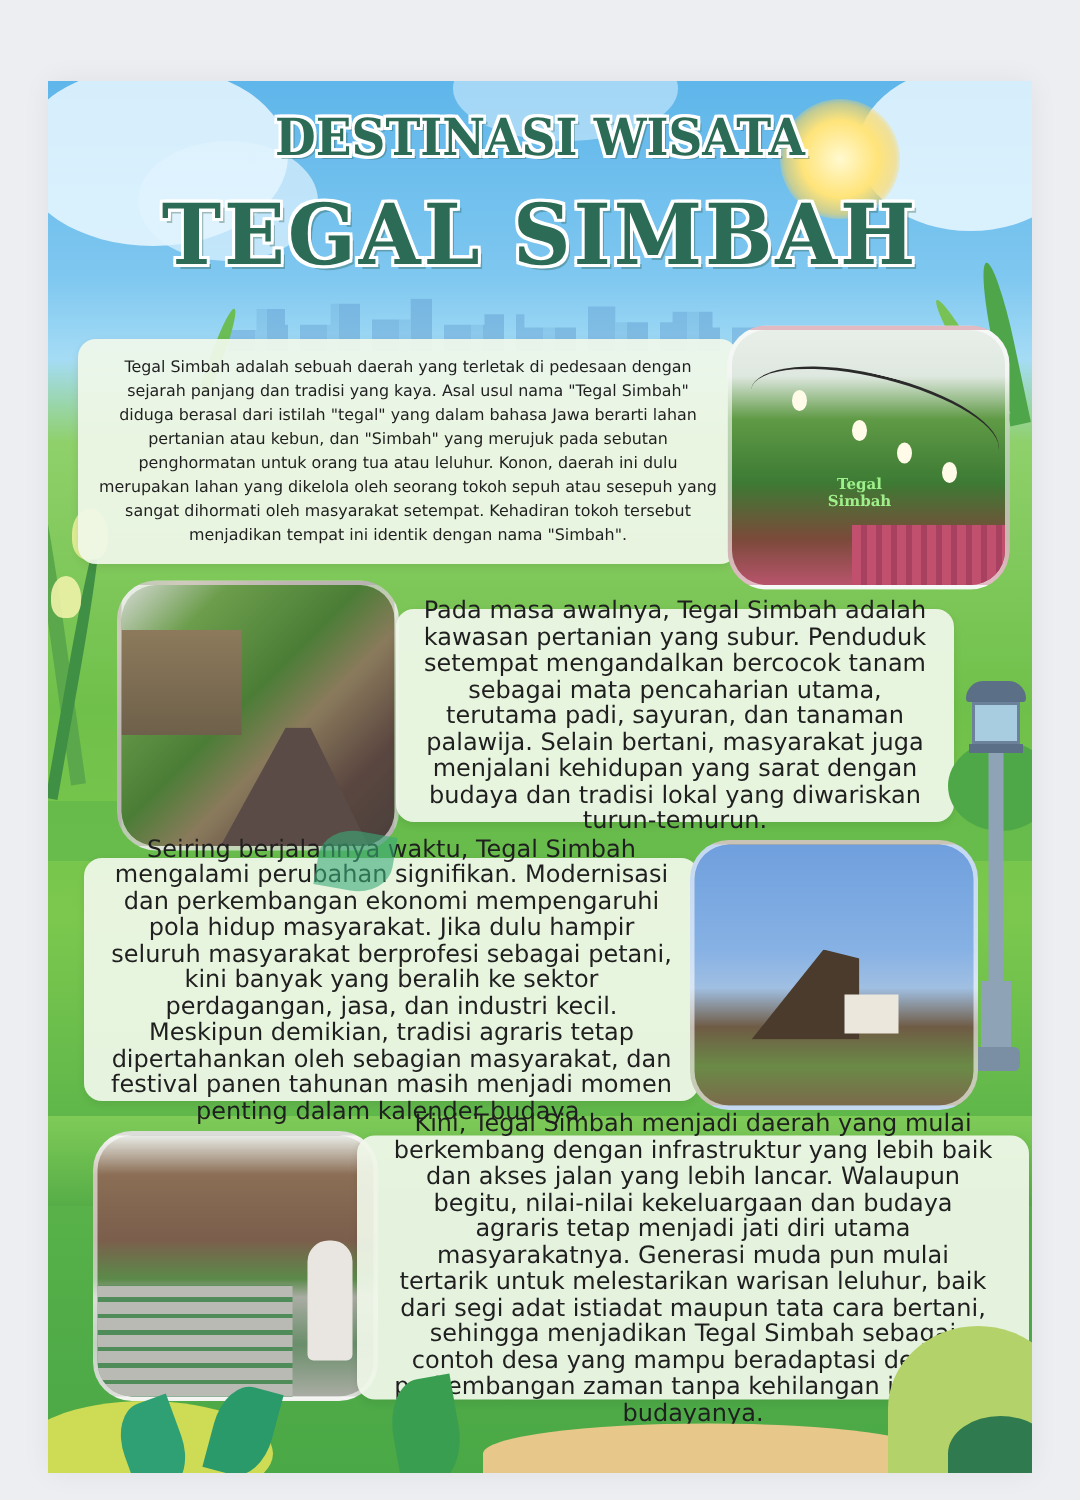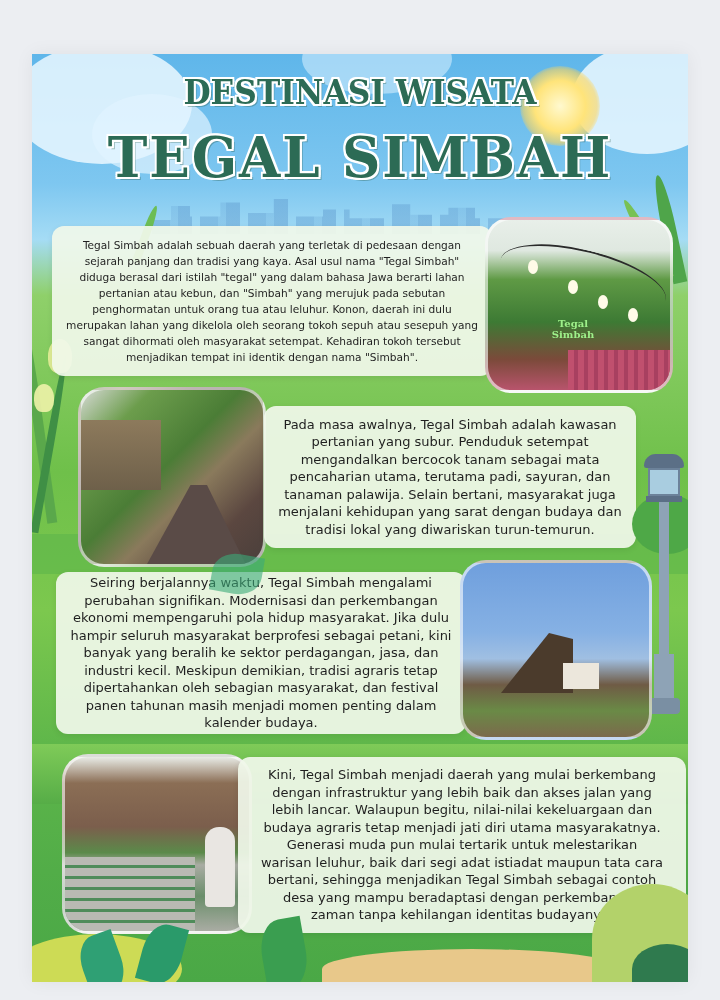--- a/index.html
+++ b/index.html
@@ -34,21 +34,21 @@
   .title2 { top: 70px; font-size: 56px; letter-spacing: 2px; transform: scaleX(0.95); }
 
   
   .card {
     position: absolute; background: rgba(240,248,234,0.93); border-radius: 12px;
     color: #1f1f1f; font-family: "DejaVu Sans", sans-serif; text-align: center;
     box-shadow: 0 2px 6px rgba(0,0,0,0.08);
     display: flex; align-items: center; justify-content: center;
   }
   .card p { font-size: 10.6px; line-height: 16.1px; }
-  .card.c2 p, .card.c3 p, .card.c4 p { font-size: 13px; line-height: 17.5px; }
+  .card.c2 p, .card.c3 p, .card.c4 p { font-size: 16px; line-height: 17.5px; }
 
   
   .photo { position: absolute; border-radius: 26px; overflow: hidden; border: 3px solid rgba(255,255,255,0.6); }
 
   
   .leaf { position: absolute; border-radius: 50% 0 50% 0; }
 </style>
 </head>
 <body>
 

